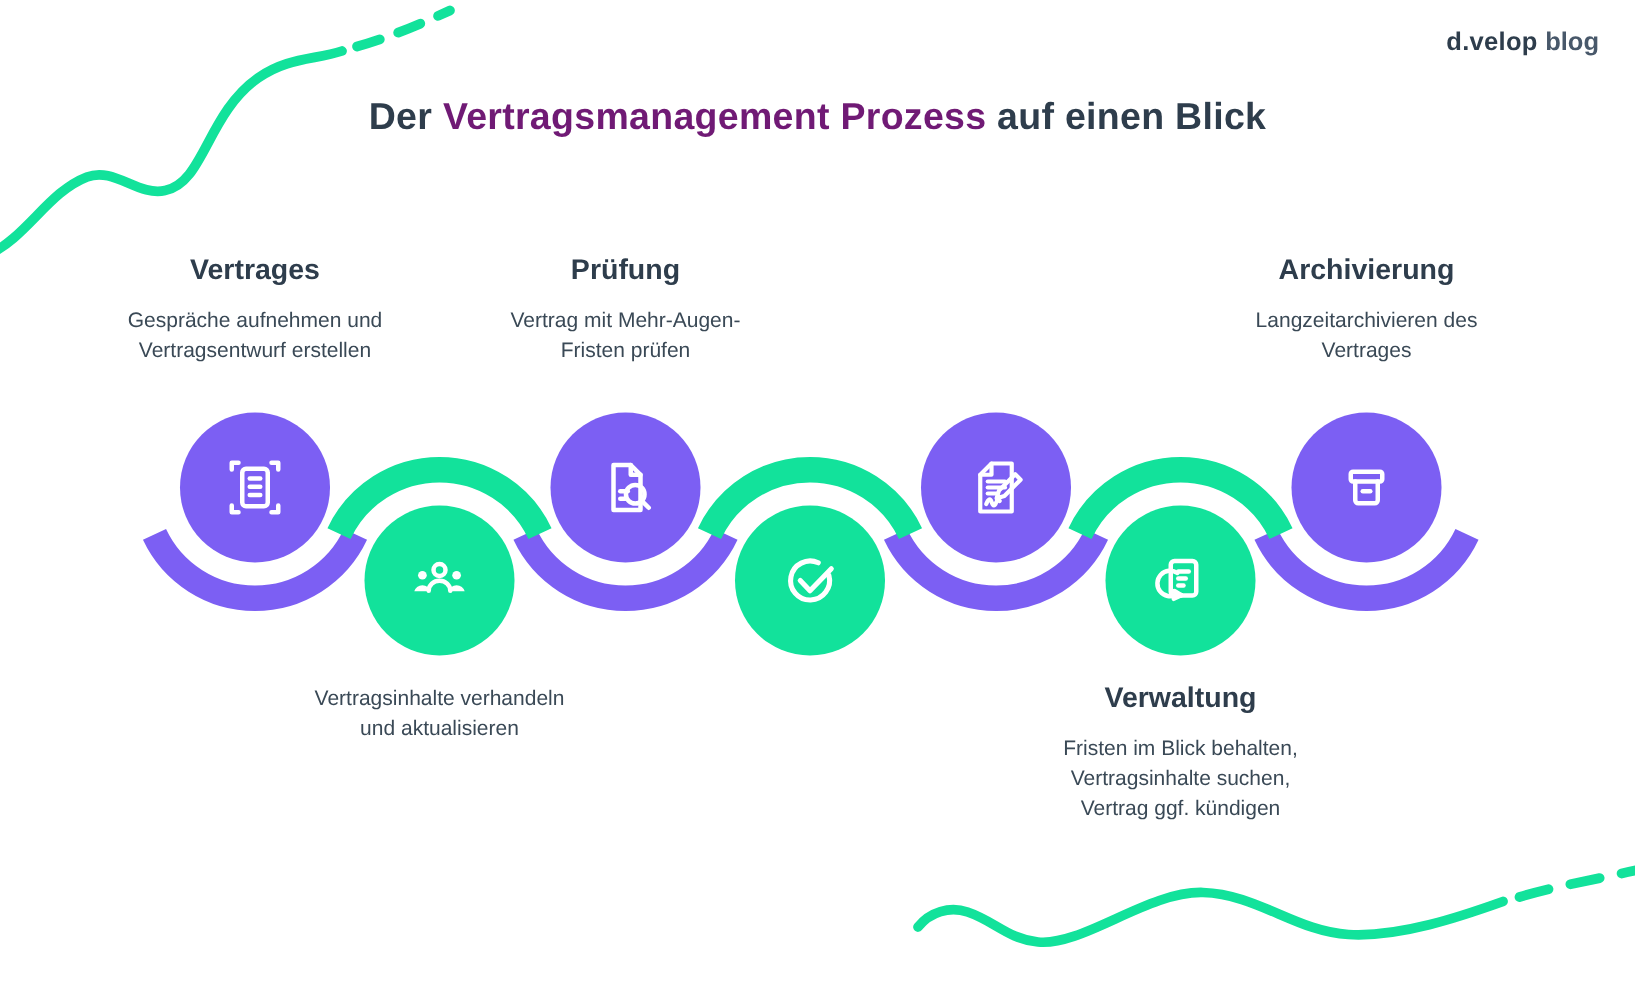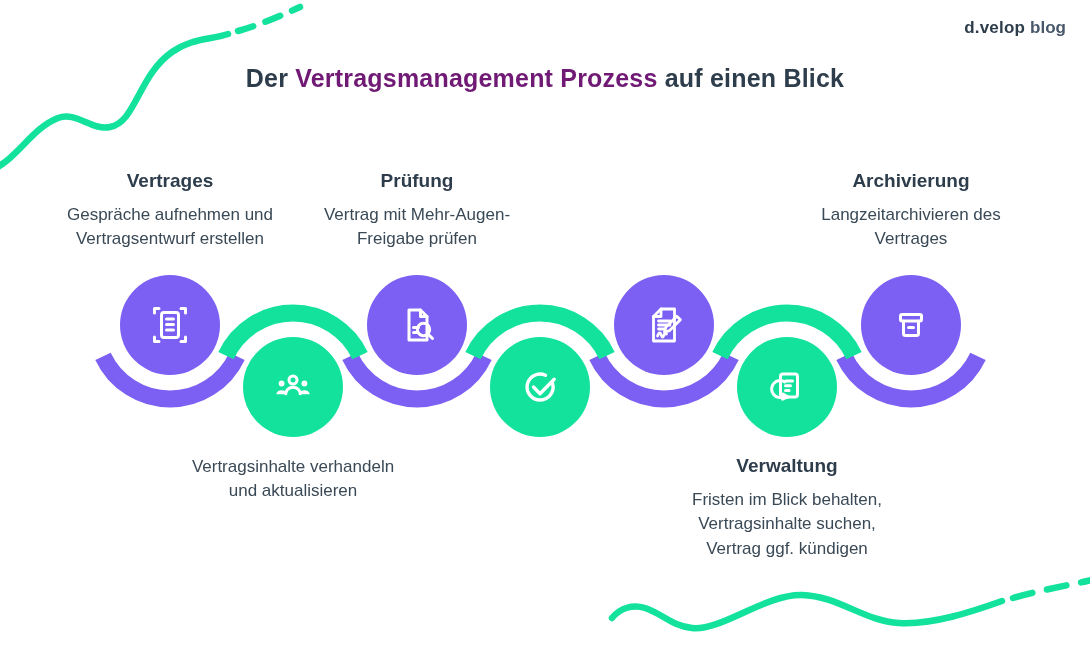--- a/index.html
+++ b/index.html
@@ -12,21 +12,21 @@
   .logo{position:absolute;top:18px;right:24px;font-size:17px;color:#2E3D4C;}
   .logo .brand{font-weight:700;letter-spacing:.2px;}
   .logo .suffix{font-weight:700;color:#48586A;margin-left:5px;}
   .circle{position:absolute;width:100px;height:100px;border-radius:50%;
           display:flex;align-items:center;justify-content:center;z-index:2;}
   .circle.purple{background:#7C5FF3;}
   .circle.green{background:#12E29B;}
   .circle svg{width:48px;height:48px;}
   .step-text{position:absolute;text-align:center;z-index:3;}
   .step-text h3{margin:0 0 11px;font-size:19px;font-weight:700;color:#2E3D4C;}
-  .step-text p{margin:0;font-size:17px;line-height:1.43;color:#3A4956;white-space:pre-line;}
+  .step-text p{margin:0;font-size:14px;line-height:1.43;color:#3A4956;white-space:pre-line;}
 </style>
 </head>
 <body>
 
 <div class="canvas">
 
   <svg class="layer" width="1090" height="654" viewBox="0 0 1090 654">
 
     <path d="M-8 170 C 18 158 32 128 58 118 C 76 111 92 131 110 127 C 136 122 138 76 172 52 C 192 38 210 40 228 34" fill="none" stroke="#12E29B" stroke-width="6.5" stroke-linecap="round"></path>
     <path d="M238 31 C 256 26 276 18 300 7" fill="none" stroke="#12E29B" stroke-width="6.5" stroke-linecap="round" stroke-dasharray="16 13"></path>
@@ -87,21 +87,21 @@
     </svg>
   </div>
   <div class="step-text" style="left:183px;top:455px;width:220px">
     <p>Vertragsinhalte verhandeln
 und aktualisieren</p>
   </div>
 
   <div class="step-text" style="left:307px;top:170px;width:220px">
     <h3>Prüfung</h3>
     <p>Vertrag mit Mehr-Augen-
-Freigabe prüfen</p>
+Fristen prüfen</p>
   </div>
   <div class="circle purple" style="left:367px;top:275px">
     <svg viewBox="0 0 48 48">
       <g fill="none" stroke="#fff" stroke-width="3" stroke-linecap="round" stroke-linejoin="round">
         <path d="M16 9 h11.5 L34 15.5 V39 H16 z"></path>
         <path d="M27.5 9 v6.5 H34"></path>
         <path d="M20.5 26.5 h5"></path>
           <path d="M20.5 31.5 h3.5"></path>
         <circle cx="30.5" cy="28.5" r="6.2"></circle>
         <path d="M35.2 33.2 l4.3 4.3"></path>

